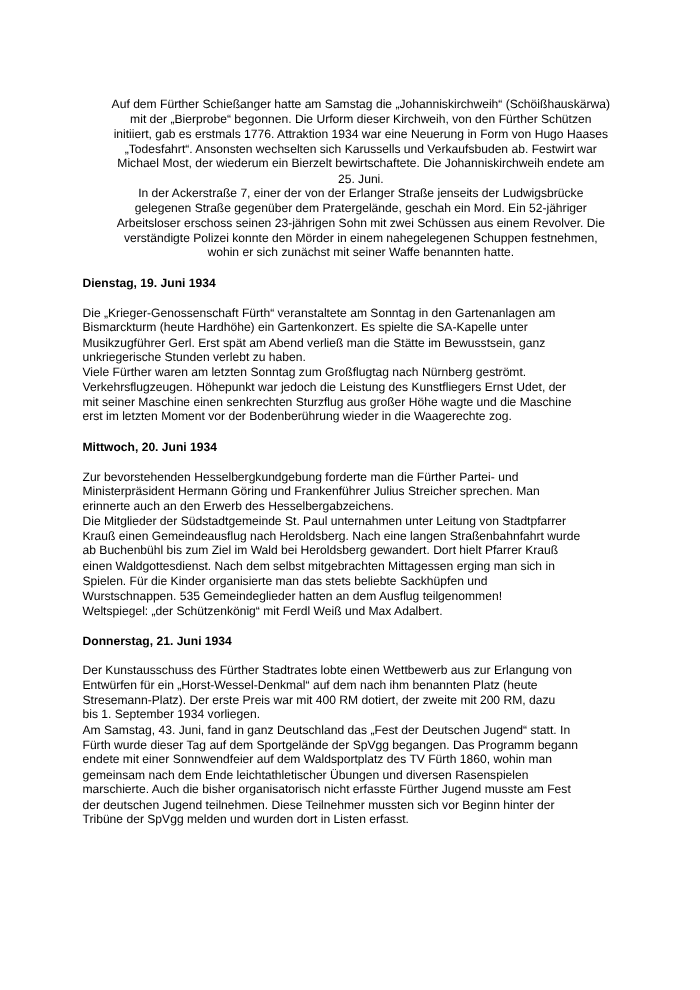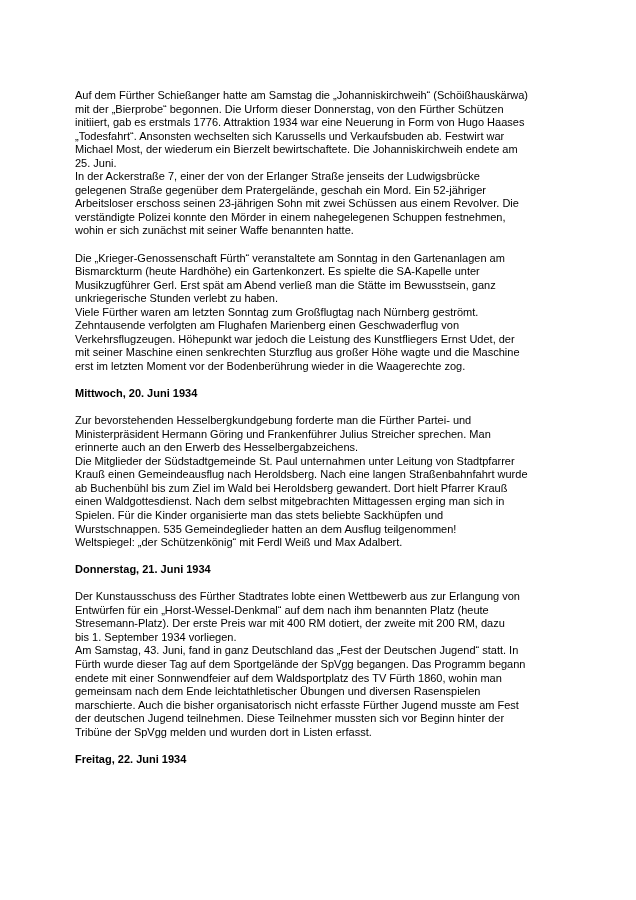--- a/index.html
+++ b/index.html
@@ -25,54 +25,55 @@
     line-height: 13.55px;
   }
   .content {
     padding: 89px 55px 0 75px;
   }
   .block {
     margin-top: 13.55px;
   }
   .block:first-child {
     margin-top: 0;
+    text-align: center;
   }
   .heading {
     font-weight: bold;
     white-space: nowrap;
   }
   .line {
     white-space: nowrap;
   }
 </style>
 </head>
 <body>
 
 <div class="page">
   <div class="content">
       <div class="block paragraph">
         <div class="line">Auf dem Fürther Schießanger hatte am Samstag die „Johanniskirchweih“ (Schöißhauskärwa)</div>
-        <div class="line">mit der „Bierprobe“ begonnen. Die Urform dieser Donnerstag, von den Fürther Schützen</div>
+        <div class="line">mit der „Bierprobe“ begonnen. Die Urform dieser Kirchweih, von den Fürther Schützen</div>
         <div class="line">initiiert, gab es erstmals 1776. Attraktion 1934 war eine Neuerung in Form von Hugo Haases</div>
         <div class="line">„Todesfahrt“. Ansonsten wechselten sich Karussells und Verkaufsbuden ab. Festwirt war</div>
         <div class="line">Michael Most, der wiederum ein Bierzelt bewirtschaftete. Die Johanniskirchweih endete am</div>
         <div class="line">25. Juni.</div>
         <div class="line">In der Ackerstraße 7, einer der von der Erlanger Straße jenseits der Ludwigsbrücke</div>
         <div class="line">gelegenen Straße gegenüber dem Pratergelände, geschah ein Mord. Ein 52-jähriger</div>
         <div class="line">Arbeitsloser erschoss seinen 23-jährigen Sohn mit zwei Schüssen aus einem Revolver. Die</div>
         <div class="line">verständigte Polizei konnte den Mörder in einem nahegelegenen Schuppen festnehmen,</div>
         <div class="line">wohin er sich zunächst mit seiner Waffe benannten hatte.</div>
       </div>
+      <div class="block heading">Dienstag, 19. Juni 1934</div>
       <div class="block paragraph">
         <div class="line">Die „Krieger-Genossenschaft Fürth“ veranstaltete am Sonntag in den Gartenanlagen am</div>
         <div class="line">Bismarckturm (heute Hardhöhe) ein Gartenkonzert. Es spielte die SA-Kapelle unter</div>
         <div class="line">Musikzugführer Gerl. Erst spät am Abend verließ man die Stätte im Bewusstsein, ganz</div>
         <div class="line">unkriegerische Stunden verlebt zu haben.</div>
         <div class="line">Viele Fürther waren am letzten Sonntag zum Großflugtag nach Nürnberg geströmt.</div>
-        <div class="line">Zehntausende verfolgten am Flughafen Marienberg einen Geschwaderflug von</div>
         <div class="line">Verkehrsflugzeugen. Höhepunkt war jedoch die Leistung des Kunstfliegers Ernst Udet, der</div>
         <div class="line">mit seiner Maschine einen senkrechten Sturzflug aus großer Höhe wagte und die Maschine</div>
         <div class="line">erst im letzten Moment vor der Bodenberührung wieder in die Waagerechte zog.</div>
       </div>
       <div class="block heading">Mittwoch, 20. Juni 1934</div>
       <div class="block paragraph">
         <div class="line">Zur bevorstehenden Hesselbergkundgebung forderte man die Fürther Partei- und</div>
         <div class="line">Ministerpräsident Hermann Göring und Frankenführer Julius Streicher sprechen. Man</div>
         <div class="line">erinnerte auch an den Erwerb des Hesselbergabzeichens.</div>
         <div class="line">Die Mitglieder der Südstadtgemeinde St. Paul unternahmen unter Leitung von Stadtpfarrer</div>
@@ -90,15 +91,14 @@
         <div class="line">Stresemann-Platz). Der erste Preis war mit 400 RM dotiert, der zweite mit 200 RM, dazu</div>
         <div class="line">bis 1. September 1934 vorliegen.</div>
         <div class="line">Am Samstag, 43. Juni, fand in ganz Deutschland das „Fest der Deutschen Jugend“ statt. In</div>
         <div class="line">Fürth wurde dieser Tag auf dem Sportgelände der SpVgg begangen. Das Programm begann</div>
         <div class="line">endete mit einer Sonnwendfeier auf dem Waldsportplatz des TV Fürth 1860, wohin man</div>
         <div class="line">gemeinsam nach dem Ende leichtathletischer Übungen und diversen Rasenspielen</div>
         <div class="line">marschierte. Auch die bisher organisatorisch nicht erfasste Fürther Jugend musste am Fest</div>
         <div class="line">der deutschen Jugend teilnehmen. Diese Teilnehmer mussten sich vor Beginn hinter der</div>
         <div class="line">Tribüne der SpVgg melden und wurden dort in Listen erfasst.</div>
       </div>
-      <div class="block heading">Freitag, 22. Juni 1934</div>
     </div>
 </div>
 
 </body></html>

